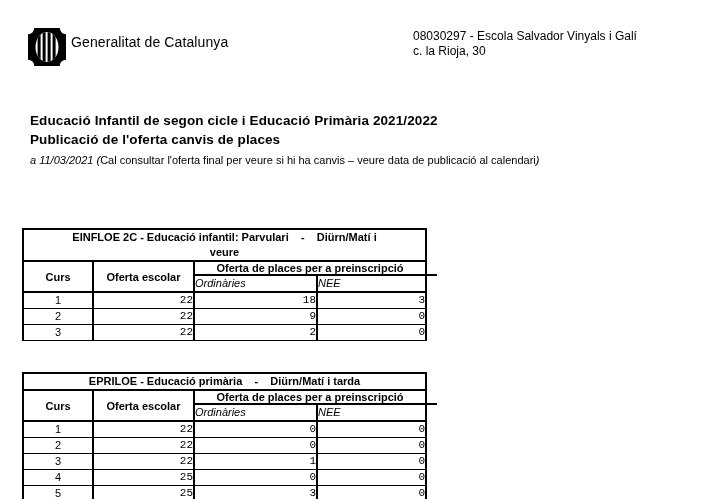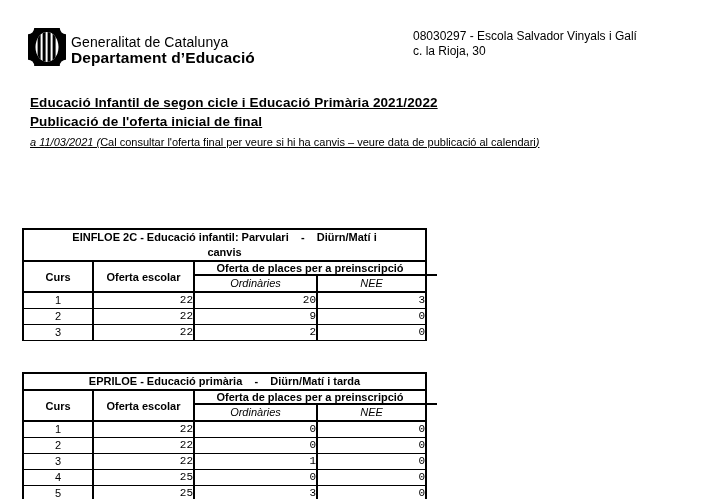--- a/index.html
+++ b/index.html
@@ -15,41 +15,41 @@
   }
 
   
   .logo { position: absolute; left: 28px; top: 16px; width: 38px; height: 38px; }
   .org { position: absolute; left: 71px; top: 23px; }
   .org-line1 { font-size: 14px; line-height: 15px; letter-spacing: 0.1px; }
   .org-line2 { font-size: 15.5px; font-weight: bold; line-height: 16px; letter-spacing: 0.1px; }
   .school { position: absolute; left: 413px; top: 17px; font-size: 12px; line-height: 14.7px; }
 
   
-  .intro { position: absolute; left: 30px; top: 81px; text-decoration: underline; }
+  .intro { position: absolute; left: 30px; top: 99px; }
   .intro-title { font-size: 13.5px; font-weight: bold; line-height: 19px; letter-spacing: 0.1px; }
   .intro-note { font-size: 11px; line-height: 14px; margin-top: 4px; white-space: pre; }
   .it { font-style: italic; }
 
   
   .twrap { position: absolute; left: 22px; }
   .twrap1 { top: 216px; }
   .twrap2 { top: 360px; }
   table.oferta {
     border-collapse: collapse;
     table-layout: fixed;
     width: 403px;
     font-size: 11px;
     color: #000;
   }
   .oferta th, .oferta td { border: 2px solid #000; padding: 0; overflow: hidden; }
   .tt { font-weight: bold; padding: 1px 0; }
   .tl { line-height: 15px; white-space: pre; text-align: center; }
   .hc { font-weight: bold; height: 12px; line-height: 12px; text-align: center; font-size: 11px; }
-  .sub { font-style: italic; font-weight: normal; height: 15px; line-height: 15px; text-align: center; }
+  .sub { font-style: italic; font-weight: normal; height: 15px; line-height: 15px; text-align: left; }
   .oferta tbody td {
     border-top-width: 1px;
     border-bottom-width: 1px;
     height: 15px;
     line-height: 15px;
   }
   .cell-center { text-align: center; }
   .cell-num { text-align: right; padding-right: 4px; font-family: Liberation Mono, monospace; }
   .tick { position: absolute; left: 402px; width: 13px; height: 2px; background: #000; }
   .tick1 { top: 46px; }
@@ -75,64 +75,63 @@
         <rect x="9.6" y="3" width="3" height="32" fill="#000"></rect>
         <rect x="14.6" y="3" width="3" height="32" fill="#000"></rect>
         <rect x="19.6" y="3" width="3" height="32" fill="#000"></rect>
         <rect x="24.6" y="3" width="3" height="32" fill="#000"></rect>
       </g>
     </svg>
   </div>
 
   <div class="org">
     <div class="org-line1">Generalitat de Catalunya</div>
-    <div class="org-line2">Departament d’Educació</div>
   </div>
 
   <div class="school">
     <div>08030297 - Escola Salvador Vinyals i Galí</div>
     <div>c. la Rioja, 30</div>
   </div>
 
   <div class="intro">
     <div class="intro-title">Educació Infantil de segon cicle i Educació Primària 2021/2022</div>
-    <div class="intro-title">Publicació de l'oferta inicial de final</div>
+    <div class="intro-title">Publicació de l'oferta canvis de places</div>
     <div class="intro-note"><span class="it">a 11/03/2021 (</span><span>Cal consultar l'oferta final per veure si hi ha canvis – veure data de publicació al calendari</span><span class="it">)</span></div>
   </div>
 
   <div class="twrap twrap1">
     <table class="oferta">
       <colgroup>
           <col style="width:70px">
           <col style="width:101px">
           <col style="width:123px">
           <col style="width:109px">
         </colgroup>
       <thead>
         <tr>
           <th colspan="4" class="tt">
             <div class="tl">EINFLOE 2C - Educació infantil: Parvulari    -    Diürn/Matí i</div>
-            <div class="tl">canvis</div>
+            <div class="tl">veure</div>
           </th>
         </tr>
         <tr>
           <th rowspan="2" class="hc">Curs</th>
           <th rowspan="2" class="hc">Oferta escolar</th>
           <th colspan="2" class="hc">Oferta de places per a preinscripció</th>
         </tr>
         <tr>
           <th class="sub">Ordinàries</th>
           <th class="sub">NEE</th>
         </tr>
       </thead>
       <tbody>
         <tr>
           <td class="cell-center">1</td>
           <td class="cell-num">22</td>
-          <td class="cell-num">20</td>
+          <td class="cell-num">18</td>
           <td class="cell-num">3</td>
         </tr>
         <tr>
           <td class="cell-center">2</td>
           <td class="cell-num">22</td>
           <td class="cell-num">9</td>
           <td class="cell-num">0</td>
         </tr>
         <tr>
           <td class="cell-center">3</td>

